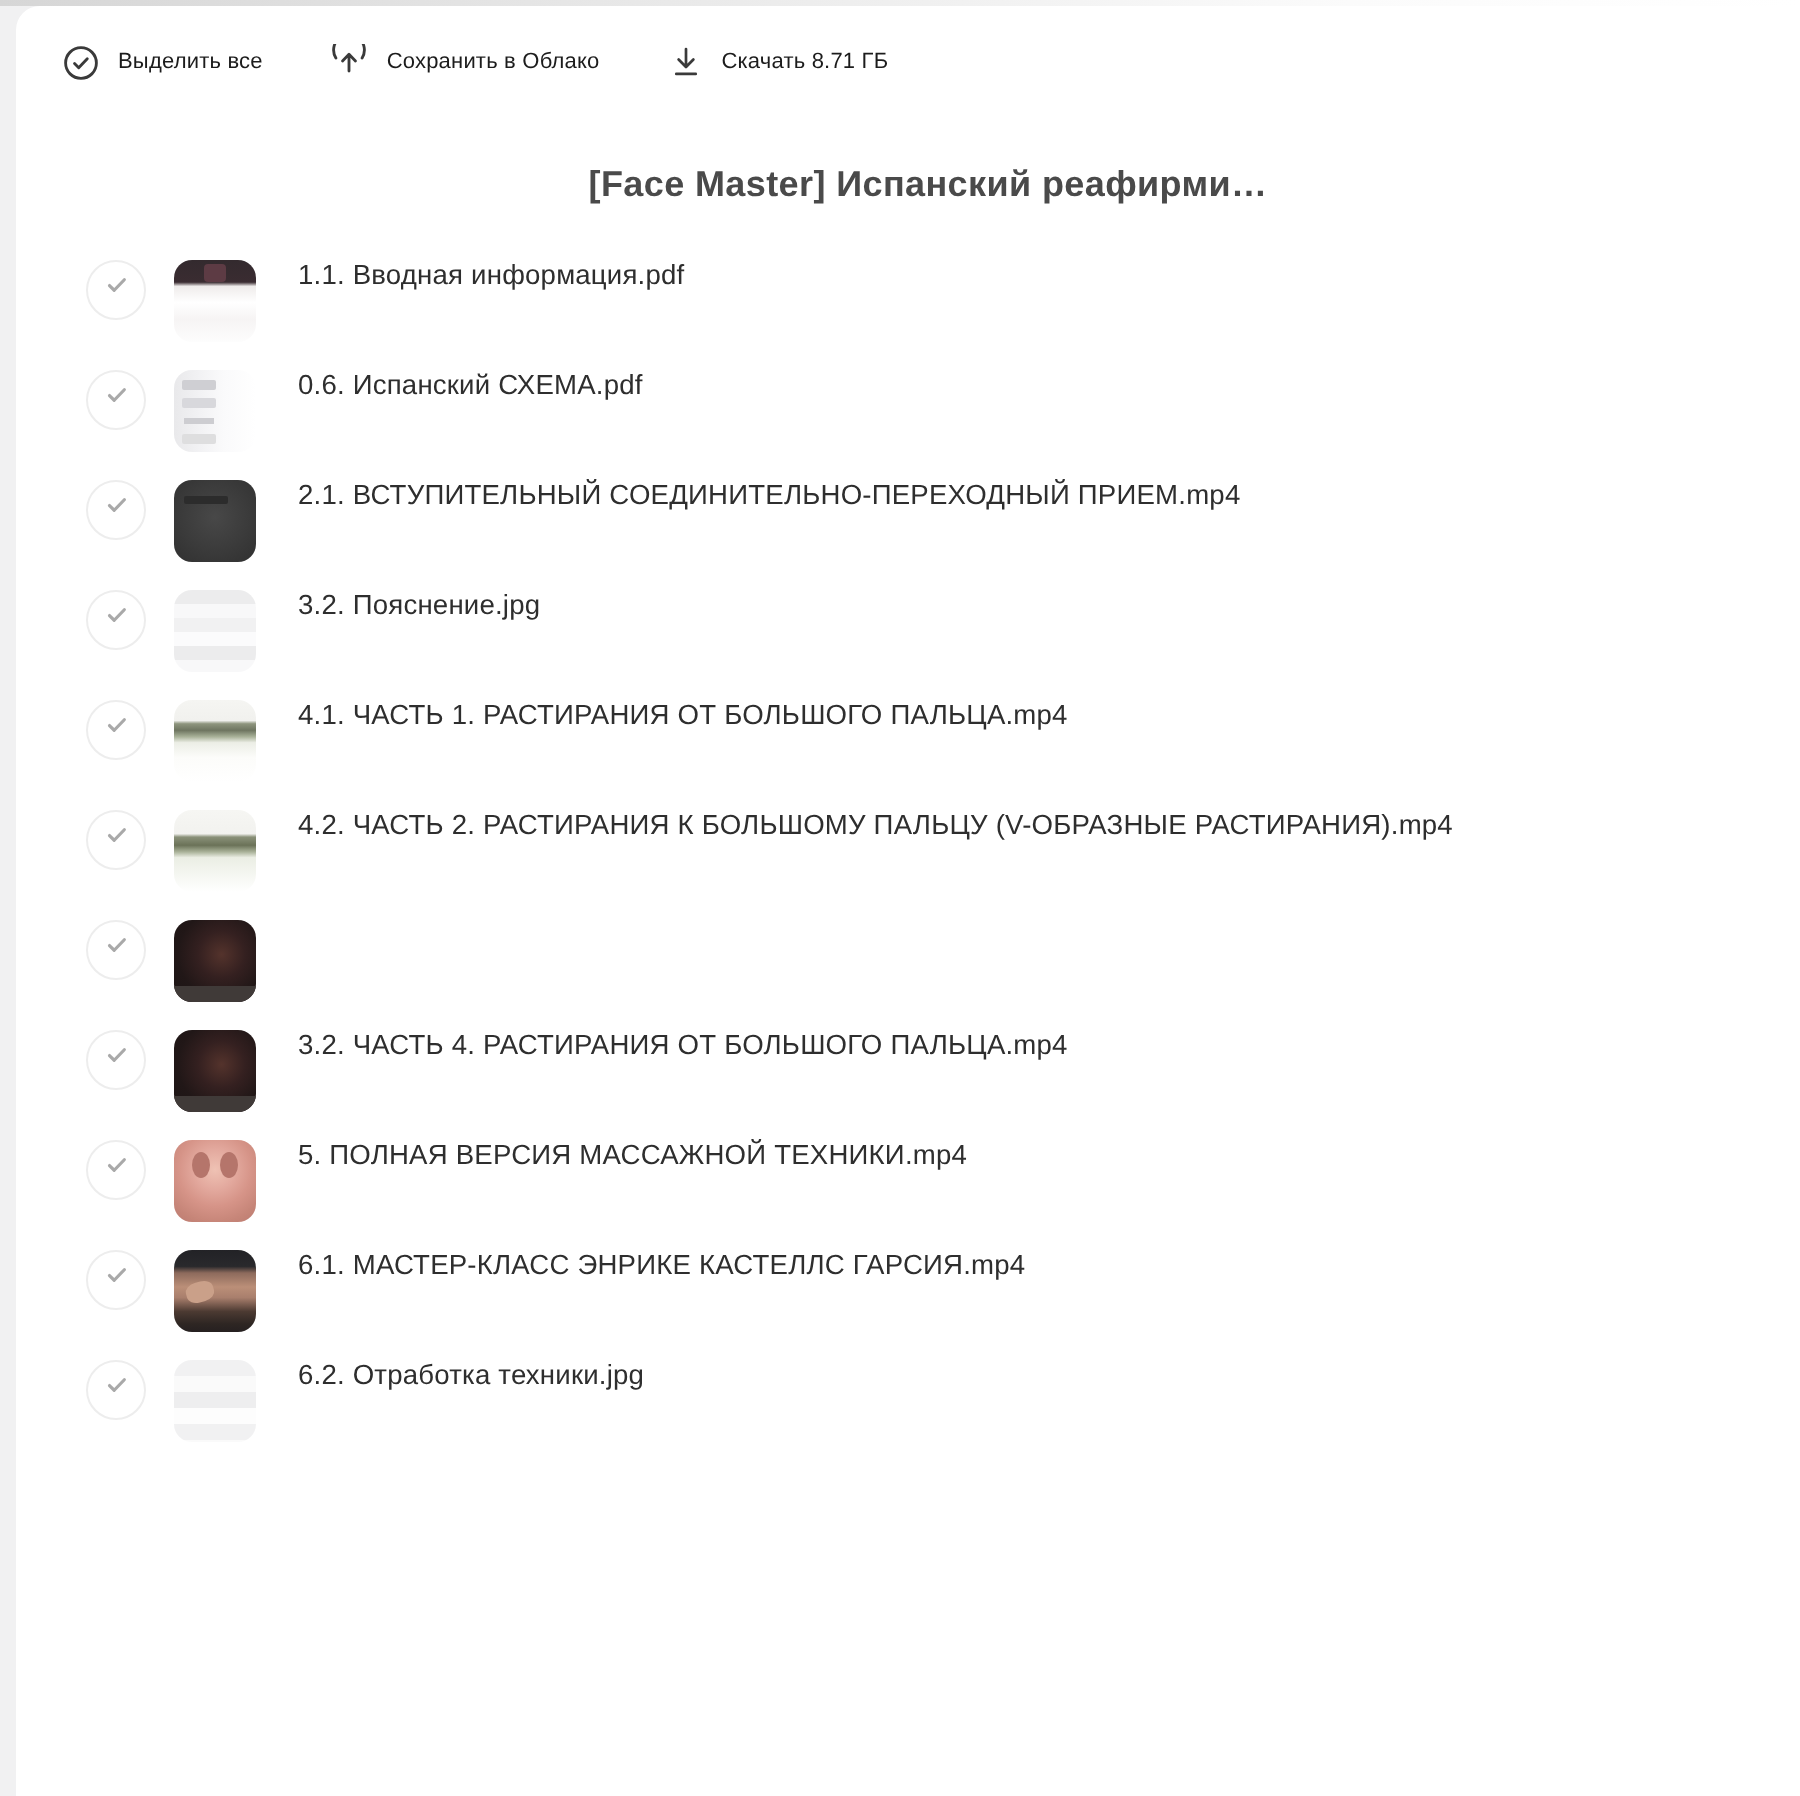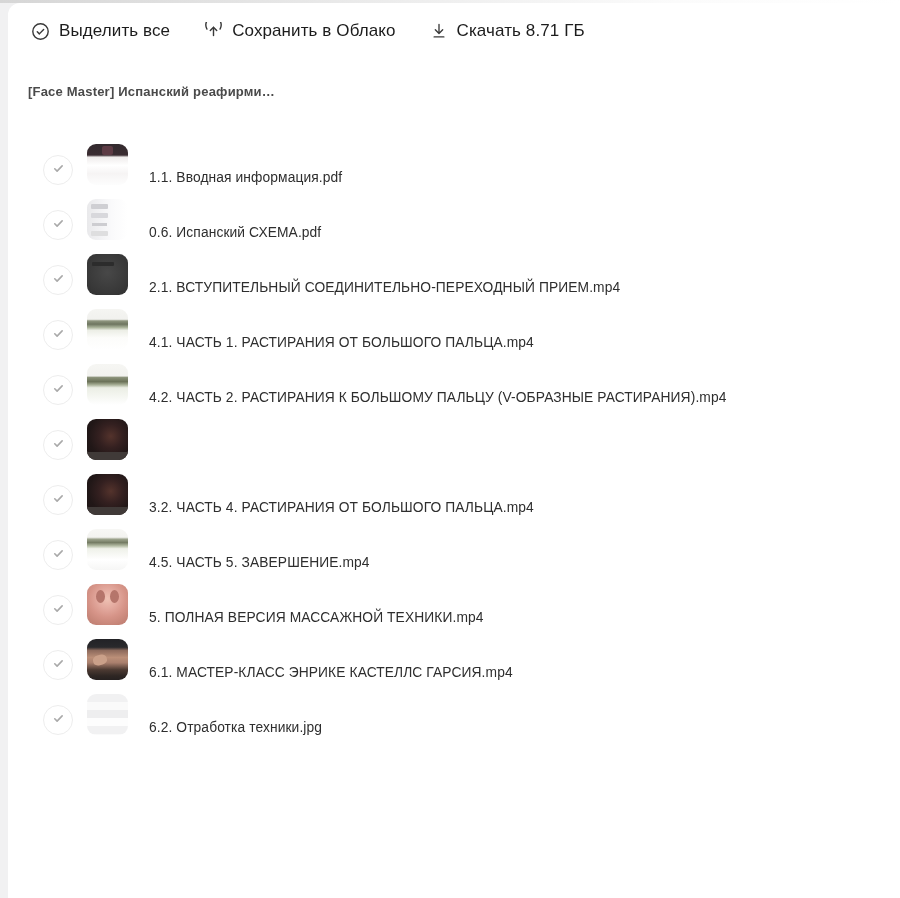--- a/index.html
+++ b/index.html
@@ -26,36 +26,36 @@
   }
 
   
   .toolbar {
     display:flex; align-items:center;
     padding:13px 0 0 23px; height:30px;
   }
   .tb-btn {
     display:flex; align-items:center; gap:9px;
     margin-right:34px; cursor:pointer;
-    font-size:17px; color:#1c1c1c; letter-spacing:.1px;
+    font-size:11px; color:#1c1c1c; letter-spacing:.1px;
     white-space:nowrap;
   }
   .tb-btn svg { display:block; }
 
   
   .page-title {
     margin:34px 0 0 20px;
-    font-size:13px; line-height:24px; font-weight:700;
-    color:#4a4a4a; letter-spacing:.2px;
+    font-size:18px; line-height:24px; font-weight:700;
+    color:#4a4a4a; letter-spacing:.2px;text-align:center;
   }
 
   
   .file-list { margin-top:26px; }
   .file-row {
-    display:flex; align-items:flex-end;
+    display:flex; align-items:flex-start;
     height:55px; padding-left:35px;
   }
   .checkbox {
     width:30px; height:30px; border-radius:50%;
     border:1px solid #ededed; background:#fff;
     display:flex; align-items:center; justify-content:center;
     box-sizing:border-box; cursor:pointer; flex-shrink:0;
   }
   .thumb {
     width:41px; height:41px; border-radius:9px;
@@ -168,20 +168,31 @@
           <path d="M4 8.3l2.5 2.5 5.4-5.6" fill="none" stroke="#a9a9a9" stroke-width="1.7" stroke-linecap="round" stroke-linejoin="round"></path>
         </svg>
       </span>
     </div>
     <div class="thumb t-video-dark"></div>
     <div class="file-name">2.1. ВСТУПИТЕЛЬНЫЙ СОЕДИНИТЕЛЬНО-ПЕРЕХОДНЫЙ ПРИЕМ.mp4</div>
   </div>
 
 
 
+  <div class="file-row">
+    <div class="checkbox">
+      <span>
+        <svg width="15" height="15" viewBox="0 0 16 16">
+          <path d="M4 8.3l2.5 2.5 5.4-5.6" fill="none" stroke="#a9a9a9" stroke-width="1.7" stroke-linecap="round" stroke-linejoin="round"></path>
+        </svg>
+      </span>
+    </div>
+    <div class="thumb t-stripes"></div>
+    <div class="file-name">3.2. Пояснение.jpg</div>
+  </div>
 
   <div class="file-row">
     <div class="checkbox">
       <span>
         <svg width="15" height="15" viewBox="0 0 16 16">
           <path d="M4 8.3l2.5 2.5 5.4-5.6" fill="none" stroke="#a9a9a9" stroke-width="1.7" stroke-linecap="round" stroke-linejoin="round"></path>
         </svg>
       </span>
     </div>
     <div class="thumb t-band-green-a"></div>
@@ -216,31 +227,20 @@
       <span>
         <svg width="15" height="15" viewBox="0 0 16 16">
           <path d="M4 8.3l2.5 2.5 5.4-5.6" fill="none" stroke="#a9a9a9" stroke-width="1.7" stroke-linecap="round" stroke-linejoin="round"></path>
         </svg>
       </span>
     </div>
     <div class="thumb t-video-dark-red"></div>
     <div class="file-name">3.2. ЧАСТЬ 4. РАСТИРАНИЯ ОТ БОЛЬШОГО ПАЛЬЦА.mp4</div>
   </div>
 
-  <div class="file-row">
-    <div class="checkbox">
-      <span>
-        <svg width="15" height="15" viewBox="0 0 16 16">
-          <path d="M4 8.3l2.5 2.5 5.4-5.6" fill="none" stroke="#a9a9a9" stroke-width="1.7" stroke-linecap="round" stroke-linejoin="round"></path>
-        </svg>
-      </span>
-    </div>
-    <div class="thumb t-band-green-c"></div>
-    <div class="file-name">4.5. ЧАСТЬ 5. ЗАВЕРШЕНИЕ.mp4</div>
-  </div>
 
   <div class="file-row">
     <div class="checkbox">
       <span>
         <svg width="15" height="15" viewBox="0 0 16 16">
           <path d="M4 8.3l2.5 2.5 5.4-5.6" fill="none" stroke="#a9a9a9" stroke-width="1.7" stroke-linecap="round" stroke-linejoin="round"></path>
         </svg>
       </span>
     </div>
     <div class="thumb t-face-pink"></div>

